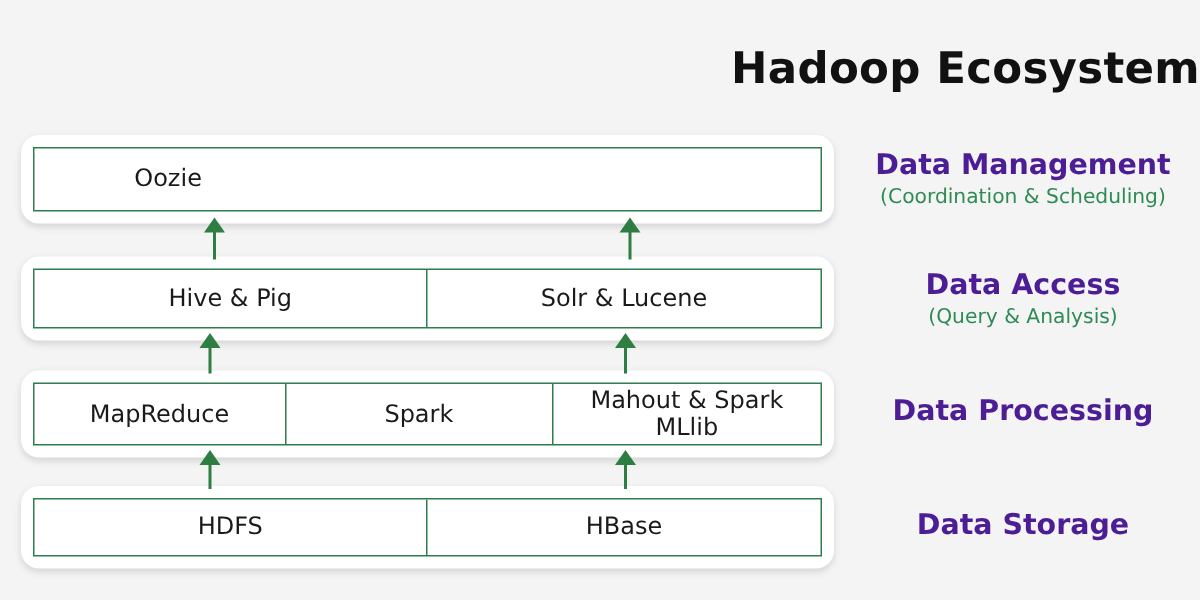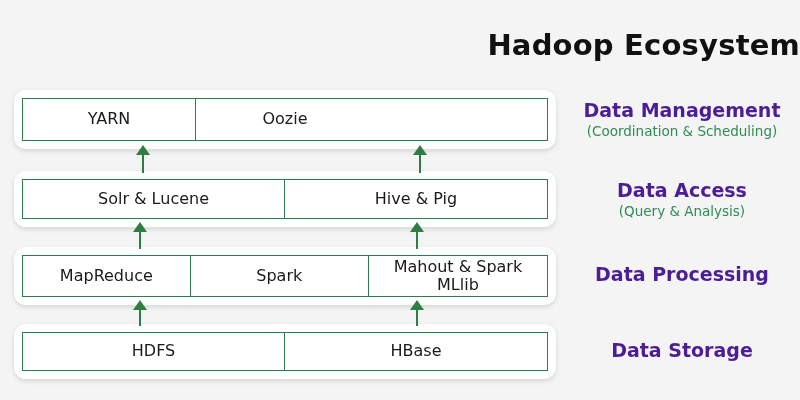--- a/index.html
+++ b/index.html
@@ -120,33 +120,32 @@
   #label-processing { top: 264px; }
   #label-storage    { top: 340px; }
 </style>
 </head>
 <body>
 
 <div id="diagram-title">Hadoop Ecosystem</div>
 
 <div class="layer-card" id="card-management">
   <div class="layer-table">
-    <div class="layer-cell" style="width:33%">YARN</div>
     <div class="layer-cell" style="width:34%">Oozie</div>
   </div>
 </div>
 <div class="side-label" id="label-management">
   <div class="title">Data Management</div>
   <div class="subtitle">(Coordination &amp; Scheduling)</div>
 </div>
 
 <div class="layer-card" id="card-access">
   <div class="layer-table">
+    <div class="layer-cell" style="width:50%">Hive &amp; Pig</div>
     <div class="layer-cell" style="width:50%">Solr &amp; Lucene</div>
-    <div class="layer-cell" style="width:50%">Hive &amp; Pig</div>
   </div>
 </div>
 <div class="side-label" id="label-access">
   <div class="title">Data Access</div>
   <div class="subtitle">(Query &amp; Analysis)</div>
 </div>
 
 <div class="layer-card" id="card-processing">
   <div class="layer-table">
     <div class="layer-cell" style="width:32%">MapReduce</div>

